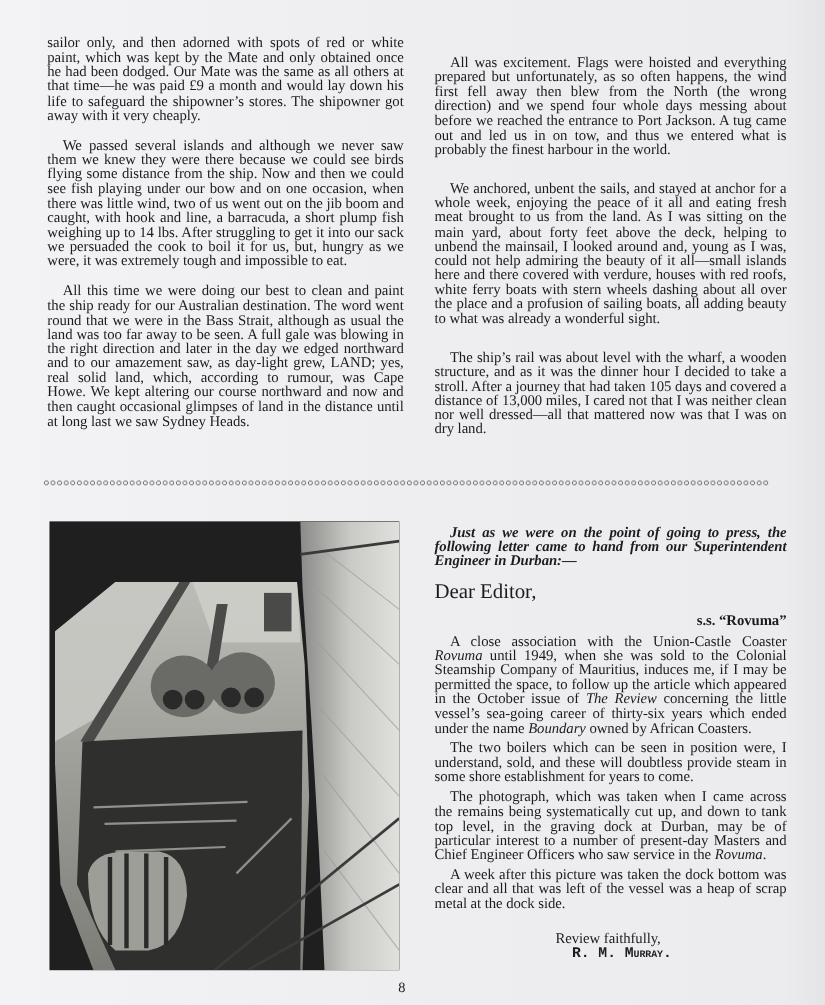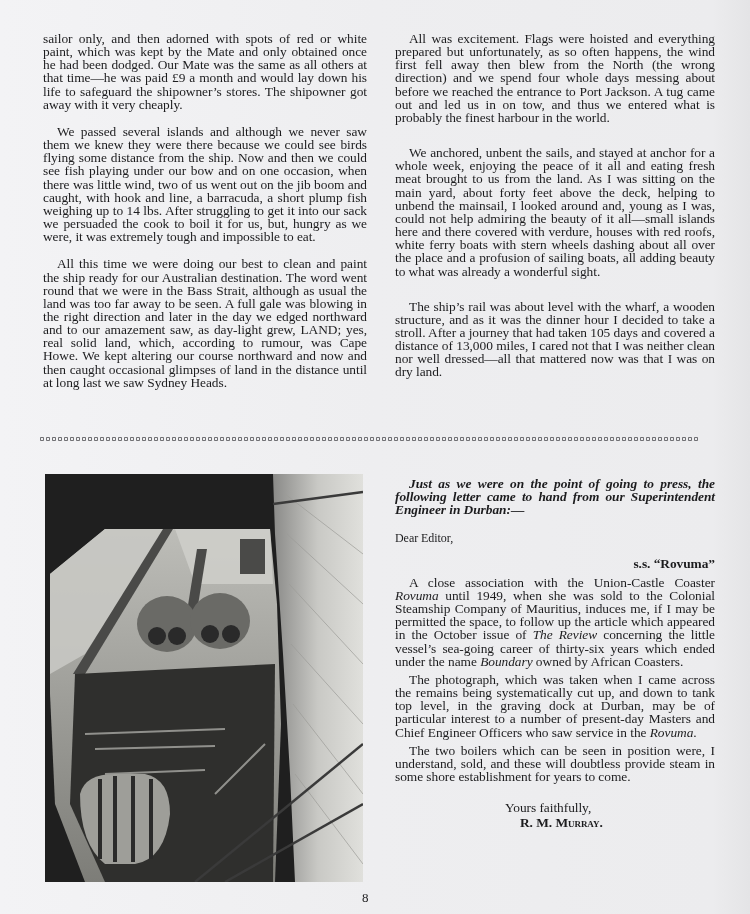--- a/index.html
+++ b/index.html
@@ -16,44 +16,44 @@
   }
   .col {
     position: absolute;
     font-size: 13.4px;
     line-height: 13.15px;
     text-align: justify;
     letter-spacing: -0.05px;
   }
   .col p { margin: 0; text-indent: 14px; }
   .col-left-top { left: 43px; top: 32px; width: 324px; }
-  .col-right-top { left: 395px; top: 32px; width: 320px; }
+  .col-right-top { left: 395px; top: 50px; width: 320px; }
   .col-left-top p + p { margin-top: 14px; }
   .col-right-top p + p { margin-top: 22px; }
   .rule {
     position: absolute; left: 40px; top: 436px; width: 660px; height: 6px;
     background-image: radial-gradient(circle at 2px 3px, transparent 1.3px, #5a5a5e 1.4px, #5a5a5e 2.1px, transparent 2.2px);
     background-size: 6px 6px;
     background-repeat: repeat-x;
     opacity: 0.85;
   }
   .photo {
     position: absolute; left: 45px; top: 474px; width: 318px; height: 408px;
     background: #2a2a2a; overflow: hidden;
   }
   .photo svg { display: block; }
   .col-right-bottom { left: 395px; top: 477px; width: 320px; }
   .intro { font-style: italic; font-weight: bold; text-indent: 14px; margin: 0; }
-  .salutation { margin-top: 16px !important; text-indent: 0 !important; font-size: 12px; }
+  .salutation { margin-top: 16px !important; text-indent: 0 !important; font-size: 19px; }
   .ship-heading { text-align: right; font-weight: bold; margin-top: 11px !important; text-indent: 0 !important; padding-left: 10px; }
   .body-letter { margin-top: 6px !important; }
   .col-right-bottom p.gap { margin-top: 5px; }
   .closing { text-indent: 0 !important; margin-top: 18px !important; padding-left: 110px; }
   .signature { text-indent: 0 !important; padding-left: 125px; margin-top: 2px !important; font-weight: bold; }
-  .sc { font-variant: small-caps; }
+  .sc { font-variant: small-caps; font-family: Liberation Mono, monospace; }
   .page-number {
     position: absolute; left: 362px; top: 890px; font-size: 13px;
   }
   i { font-style: italic; }
 </style>
 </head>
 <body>
 
 <div class="page">
 
@@ -130,20 +130,21 @@
         <line x1="228" y1="30" x2="318" y2="18"></line>
       </g>
     </svg>
   </div>
 
   <div class="col col-right-bottom">
     <p class="intro">Just as we were on the point of going to press, the following letter came to hand from our Superintendent Engineer in Durban:—</p>
     <p class="salutation">Dear Editor,</p>
     <p class="ship-heading">s.s. “Rovuma”</p>
     <p class="body-letter"><span>A close association with the Union-Castle Coaster </span><i>Rovuma</i><span> until 1949, when she was sold to the Colonial Steamship Company of Mauritius, induces me, if I may be permitted the space, to follow up the article which appeared in the October issue of </span><i>The Review</i><span> concerning the little vessel’s sea-going career of thirty-six years which ended under the name </span><i>Boundary</i><span> owned by African Coasters.</span></p>
+    <p class="gap">The two boilers which can be seen in position were, I understand, sold, and these will doubtless provide steam in some shore establishment for years to come.</p>
     <p class="gap"><span>The photograph, which was taken when I came across the remains being systematically cut up, and down to tank top level, in the graving dock at Durban, may be of particular interest to a number of present-day Masters and Chief Engineer Officers who saw service in the </span><i>Rovuma</i><span>.</span></p>
-    <p class="gap">The two boilers which can be seen in position were, I understand, sold, and these will doubtless provide steam in some shore establishment for years to come.</p>
-    <p class="closing">Yours faithfully,</p>
+    <p class="gap">A week after this picture was taken the dock bottom was clear and all that was left of the vessel was a heap of scrap metal at the dock side.</p>
+    <p class="closing">Review faithfully,</p>
     <p class="signature sc">R. M. Murray.</p>
   </div>
 
   <div class="page-number">8</div>
 </div>
 
 </body></html>

